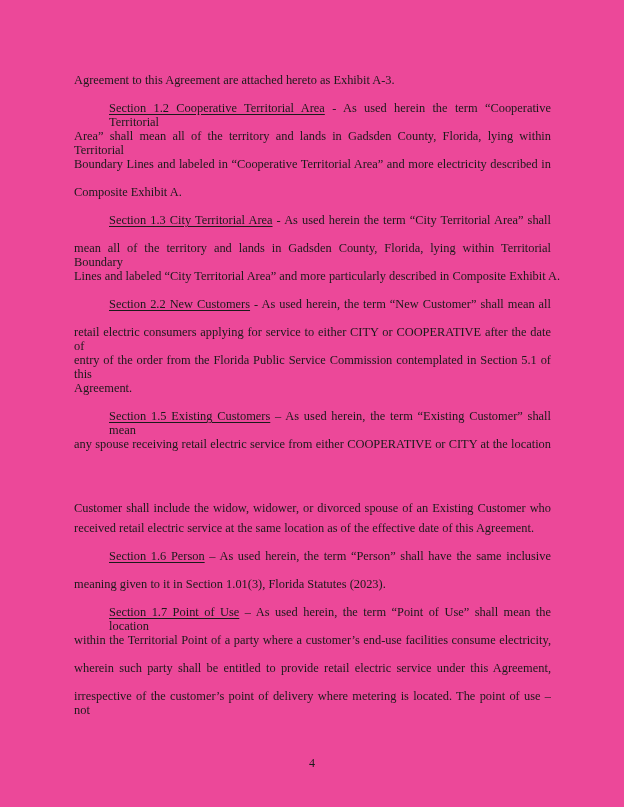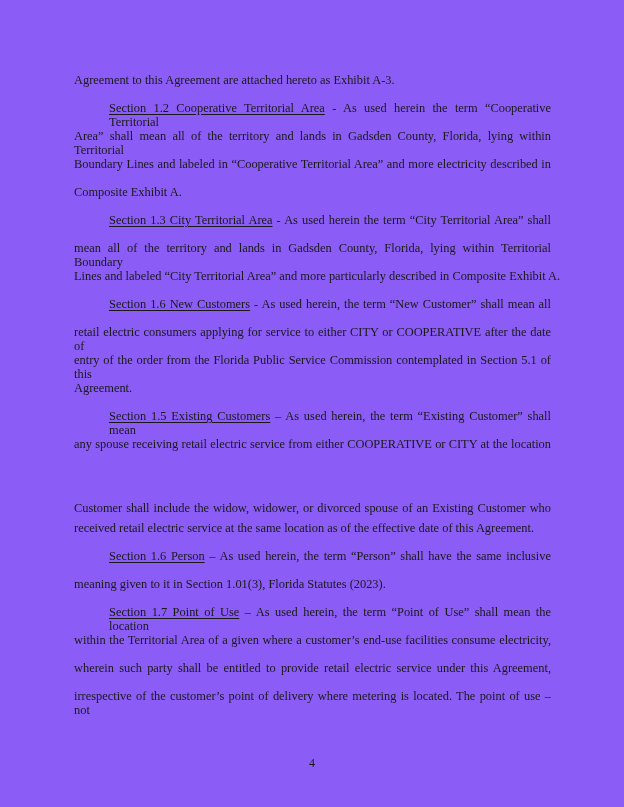--- a/index.html
+++ b/index.html
@@ -1,18 +1,18 @@
 <!DOCTYPE html>
 <html><head>
 <meta charset="utf-8">
 <style>
   html, body { margin: 0; padding: 0; background: #ffffff; }
   body { width: 624px; height: 807px; position: relative; overflow: hidden;
          font-family: "Liberation Serif", serif; color: #1a1a1a; }
-  .page { position: absolute; left: 0; top: 0; width: 624px; height: 807px; background: #8b5cf6; }
+  .page { position: absolute; left: 0; top: 0; width: 624px; height: 807px; background: #ec4899; }
   .line { position: absolute; left: 74px; width: 477px; font-size: 12.4px; line-height: 14px;
           white-space: nowrap; }
   .just { text-align: justify; text-align-last: justify; white-space: normal; }
   .indent { left: 109px; width: 442px; }
   .u { text-decoration: underline; text-underline-offset: 2px; margin-top: 24px; }
   .pagenum { position: absolute; top: 756px; left: 0; width: 624px; text-align: center;
              font-size: 12px; }
 </style>
 </head>
 <body>
@@ -23,32 +23,32 @@
 
   <div class="line indent just" style="top:101px"><span class="u">Section 1.2 Cooperative Territorial Area</span><span> - As used herein the term “Cooperative Territorial</span></div>
   <div class="line just" style="top:129px">Area” shall mean all of the territory and lands in Gadsden County, Florida, lying within Territorial</div>
   <div class="line just" style="top:157px">Boundary Lines and labeled in “Cooperative Territorial Area” and more electricity described in</div>
   <div class="line" style="top:185px">Composite Exhibit A.</div>
 
   <div class="line indent just" style="top:213px"><span class="u">Section 1.3 City Territorial Area</span><span> - As used herein the term “City Territorial Area” shall</span></div>
   <div class="line just" style="top:241px">mean all of the territory and lands in Gadsden County, Florida, lying within Territorial Boundary</div>
   <div class="line" style="top:269px">Lines and labeled “City Territorial Area” and more particularly described in Composite Exhibit A.</div>
 
-  <div class="line indent just" style="top:297px"><span class="u">Section 1.6 New Customers</span><span> - As used herein, the term “New Customer” shall mean all</span></div>
+  <div class="line indent just" style="top:297px"><span class="u">Section 2.2 New Customers</span><span> - As used herein, the term “New Customer” shall mean all</span></div>
   <div class="line just" style="top:325px">retail electric consumers applying for service to either CITY or COOPERATIVE after the date of</div>
   <div class="line just" style="top:353px">entry of the order from the Florida Public Service Commission contemplated in Section 5.1 of this</div>
   <div class="line" style="top:381px">Agreement.</div>
 
   <div class="line indent just" style="top:409px"><span class="u">Section 1.5 Existing Customers</span><span> – As used herein, the term “Existing Customer” shall mean</span></div>
   <div class="line just" style="top:437px">any spouse receiving retail electric service from either COOPERATIVE or CITY at the location</div>
   <div class="line just" style="top:501px">Customer shall include the widow, widower, or divorced spouse of an Existing Customer who</div>
   <div class="line" style="top:521px">received retail electric service at the same location as of the effective date of this Agreement.</div>
 
   <div class="line indent just" style="top:549px"><span class="u">Section 1.6 Person</span><span> – As used herein, the term “Person” shall have the same inclusive</span></div>
   <div class="line" style="top:577px">meaning given to it in Section 1.01(3), Florida Statutes (2023).</div>
 
   <div class="line indent just" style="top:605px"><span class="u">Section 1.7 Point of Use</span><span> – As used herein, the term “Point of Use” shall mean the location</span></div>
-  <div class="line just" style="top:633px">within the Territorial Area of a given where a customer’s end-use facilities consume electricity,</div>
+  <div class="line just" style="top:633px">within the Territorial Point of a party where a customer’s end-use facilities consume electricity,</div>
   <div class="line just" style="top:689px">irrespective of the customer’s point of delivery where metering is located. The point of use – not</div>
   <div class="line just" style="top:661px">wherein such party shall be entitled to provide retail electric service under this Agreement,</div>
 
   <div class="pagenum">4</div>
 </div>
 
 </body></html>

